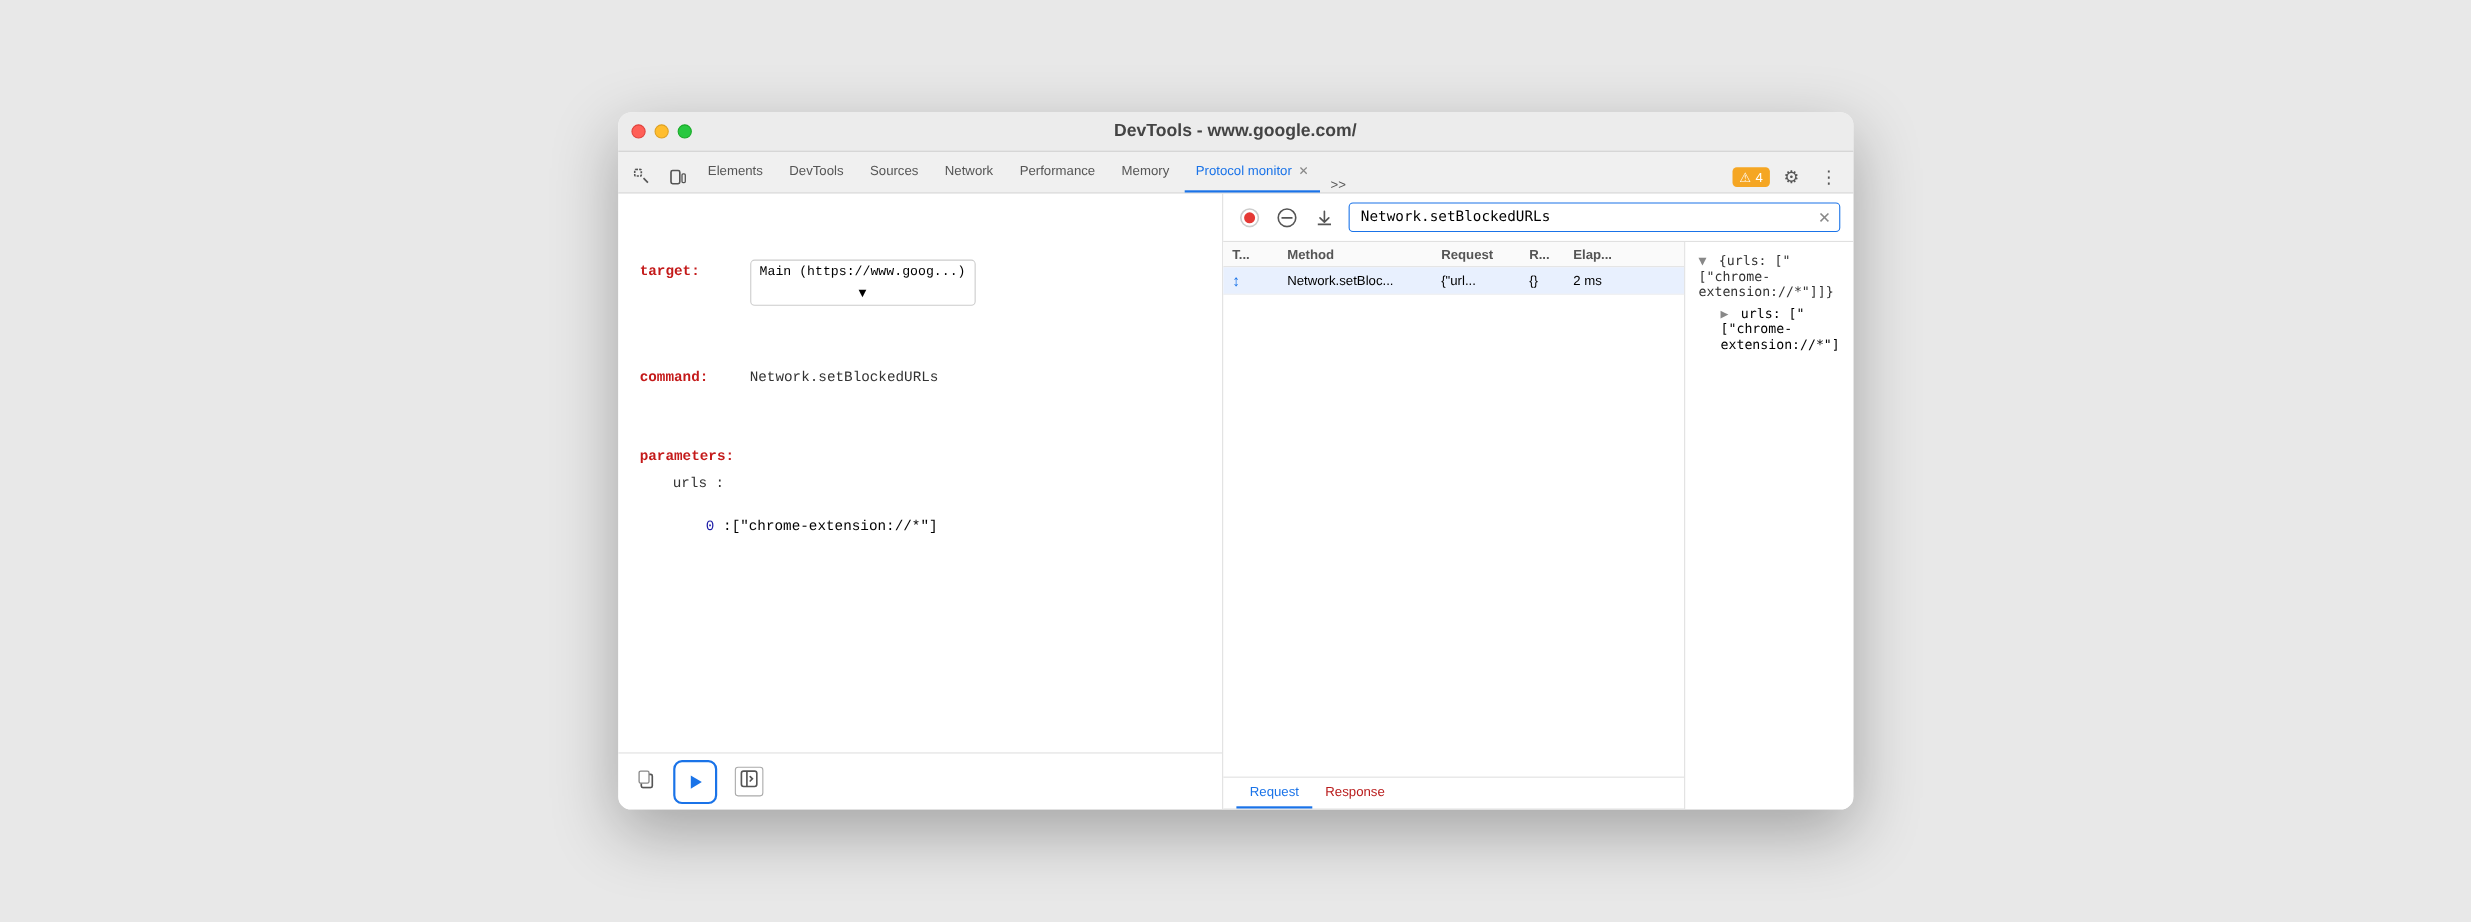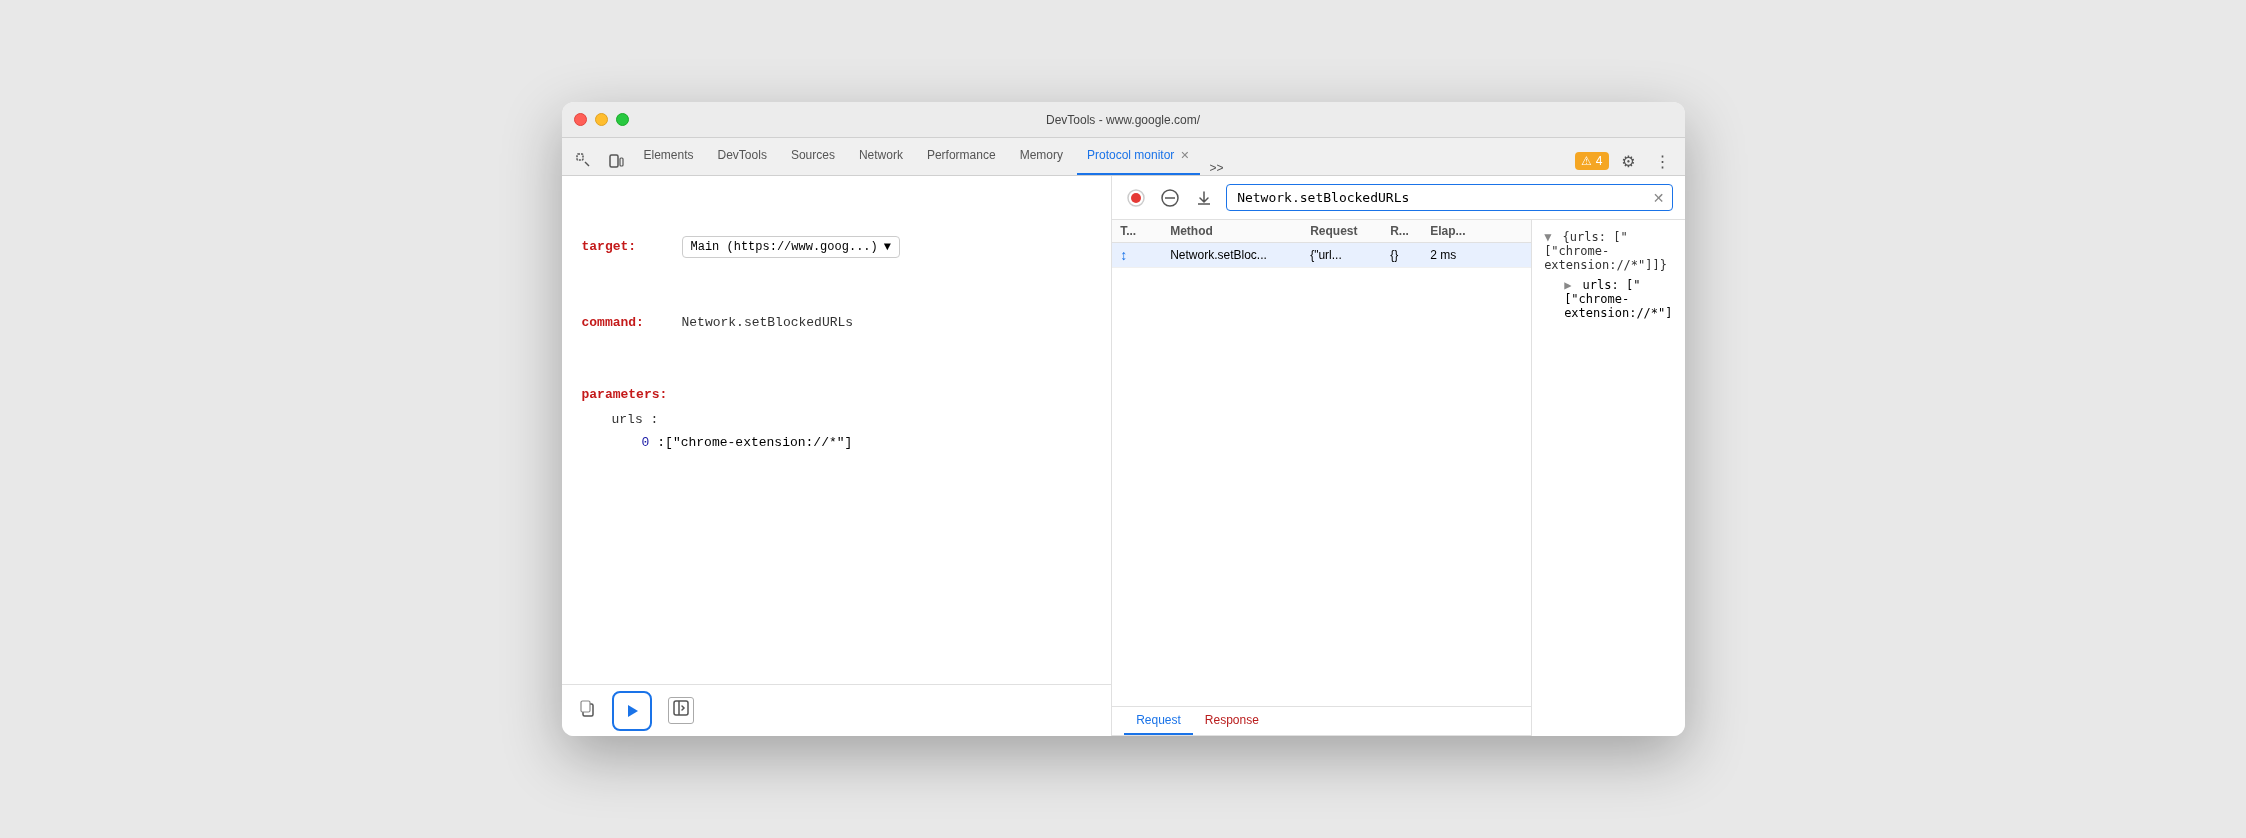--- a/index.html
+++ b/index.html
@@ -37,23 +37,23 @@
     }
     .traffic-light {
       width: 13px;
       height: 13px;
       border-radius: 50%;
     }
     .tl-red { background: #ff5f57; border: 1px solid #e0443e; }
     .tl-yellow { background: #ffbd2e; border: 1px solid #dea123; }
     .tl-green { background: #28c840; border: 1px solid #1aab29; }
     .title-bar-text {
-      font-size: 12px;
+      font-size: 16px;
       color: #444;
-      font-weight: 400;
+      font-weight: 700;
     }
     
     .devtools-toolbar {
       background: #f0f0f0;
       border-bottom: 1px solid #d0d0d0;
       display: flex;
       align-items: flex-end;
       height: 38px;
       padding: 0 8px;
       gap: 4px;
@@ -154,27 +154,28 @@
       display: flex;
       align-items: center;
       border: 1px solid #ccc;
       border-radius: 4px;
       padding: 3px 8px;
       background: #fff;
       cursor: pointer;
       font-size: 12px;
       font-family: inherit;
       gap: 6px;
+      flex-direction: column;
     }
     .params-section { margin-top: 4px; }
     .param-indent {
       margin-left: 30px;
       display: flex;
       align-items: flex-start;
-      margin-bottom: 8px;
+      margin-bottom: 24px;
     }
     .param-label { color: #333; }
     .param-value-indent {
       margin-left: 60px;
       display: flex;
       align-items: baseline;
       margin-bottom: 6px;
     }
     .index-label { color: #1a1aa6; margin-right: 8px; }
     

